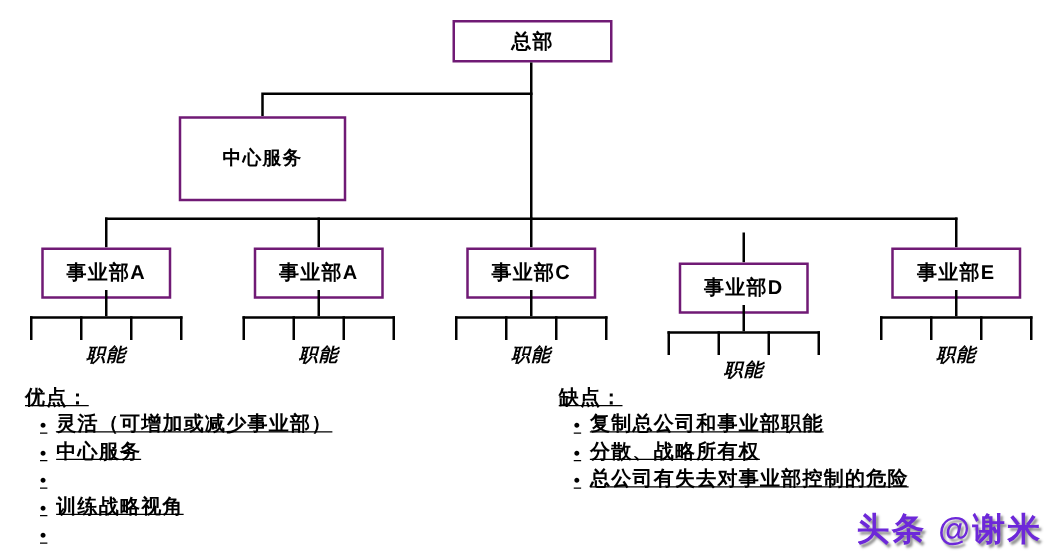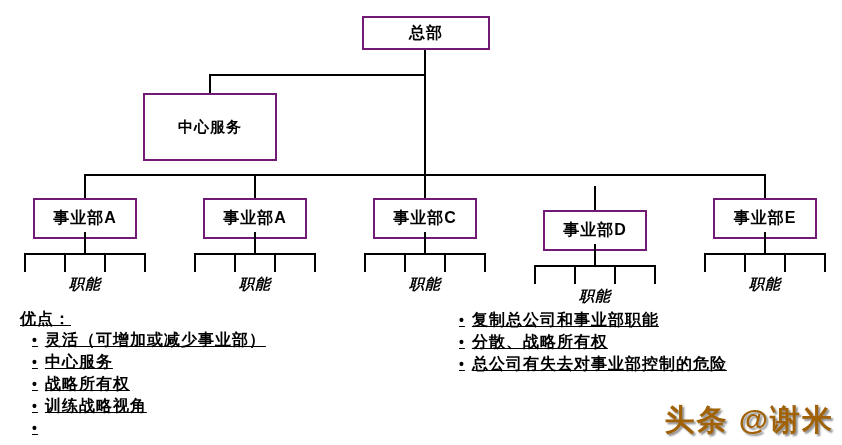--- a/index.html
+++ b/index.html
@@ -44,22 +44,22 @@
   
   .list{position:absolute;font-size:16px;text-decoration:underline;}
   .adv-list{left:20px;top:309px;}
   .dis-list{left:447px;top:309px;}
   .list-title{line-height:20px;letter-spacing:1px;}
   .bullet-item{display:flex;align-items:center;line-height:22px;letter-spacing:1px;}
   .bullet-dot{display:inline-block;margin:0 7px 0 12px;font-size:14px;}
   
   .watermark{
     position:absolute;right:8px;bottom:4px;
-    font-size:30px;letter-spacing:2px;
-    color:#a16207;
+    font-size:26px;letter-spacing:2px;
+    color:#6d28d9;
     text-shadow:2px 2px 2px #8f8f8f, -1px -1px 0 #ffffff;
   }
 </style>
 </head>
 <body>
 
 <div class="canvas">
 
   <div class="box root-box">
     <span>总部</span>
@@ -149,32 +149,32 @@
     <div class="bullet-item">
       <span class="bullet-dot">•</span>
       <span>灵活（可增加或减少事业部）</span>
     </div>
     <div class="bullet-item">
       <span class="bullet-dot">•</span>
       <span>中心服务</span>
     </div>
     <div class="bullet-item">
       <span class="bullet-dot">•</span>
-      <span>战略所有权</span>
     </div>
     <div class="bullet-item">
       <span class="bullet-dot">•</span>
       <span>训练战略视角</span>
     </div>
     <div class="bullet-item">
       <span class="bullet-dot">•</span>
     </div>
   </div>
 
   <div class="list dis-list">
+    <div class="list-title">缺点：</div>
     <div class="bullet-item">
       <span class="bullet-dot">•</span>
       <span>复制总公司和事业部职能</span>
     </div>
     <div class="bullet-item">
       <span class="bullet-dot">•</span>
       <span>分散、战略所有权</span>
     </div>
     <div class="bullet-item">
       <span class="bullet-dot">•</span>

